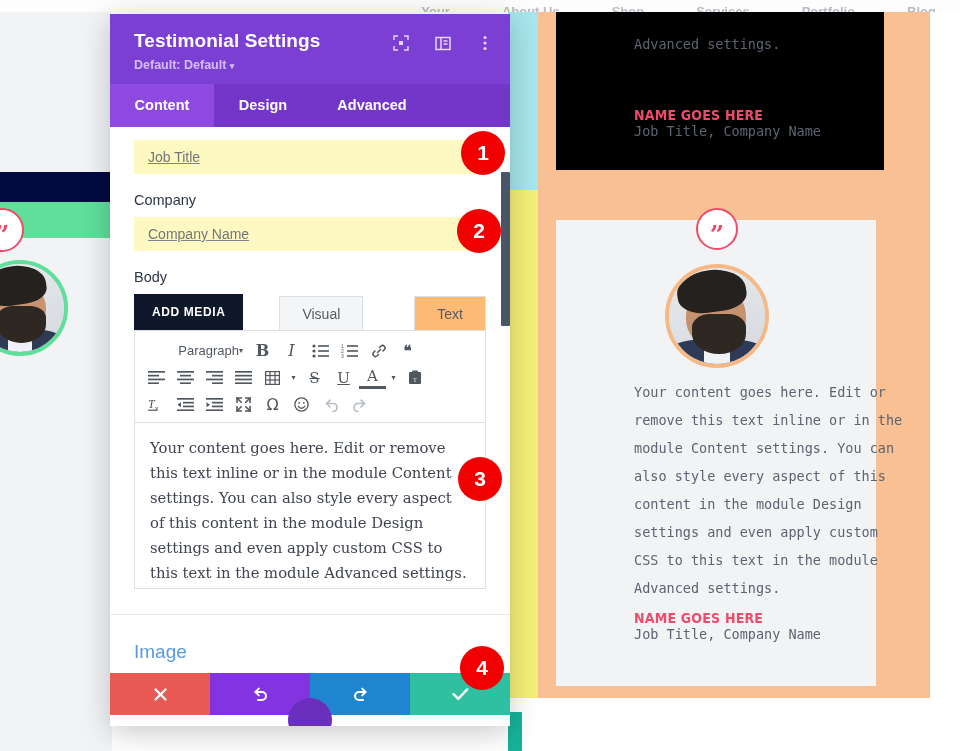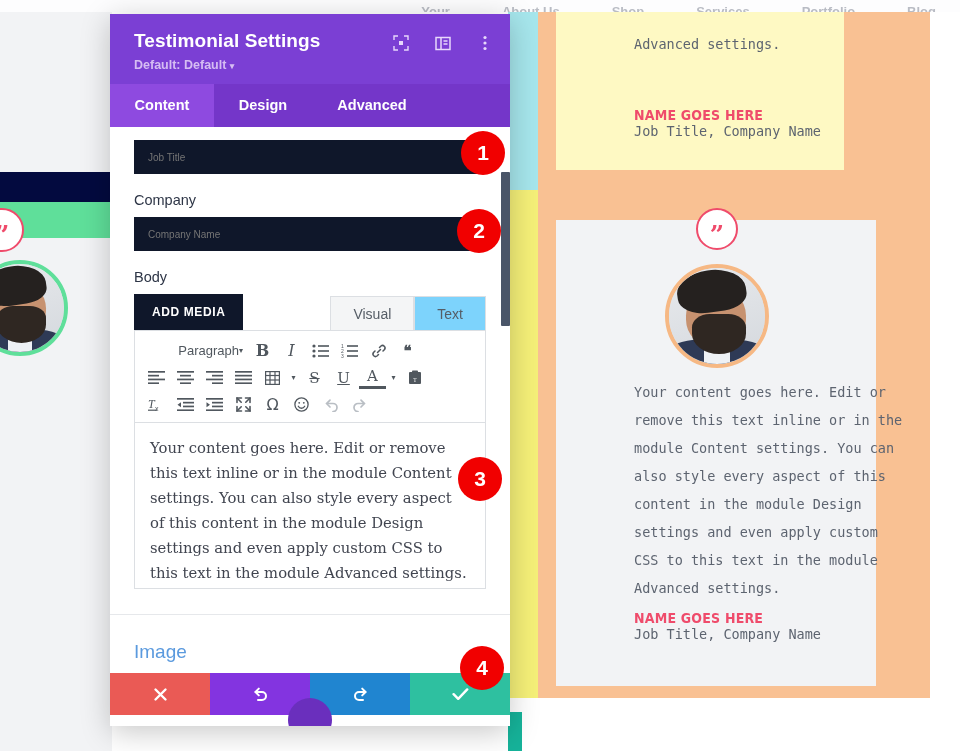--- a/index.html
+++ b/index.html
@@ -54,22 +54,22 @@
   
   .right-area { position:absolute; left:508px; top:12px; width:452px; height:739px; overflow:hidden; }
   .band-cyan  { position:absolute; left:0;  top:0;   width:30px;  height:178px; background:#a6e6ec; }
   .band-yellow{ position:absolute; left:0;  top:178px; width:30px; height:540px; background:#f5f078; }
   .band-peach { position:absolute; left:30px; top:0;  width:392px; height:686px; background:#f9c193; }
   .band-white { position:absolute; left:422px; top:0; width:30px; height:739px; background:#ffffff; }
   .band-btm   { position:absolute; left:0;  top:686px; width:452px; height:53px; background:#ffffff; }
   .band-teal  { position:absolute; left:0; top:700px; width:14px; height:39px; background:#16b39a; }
 
   .rc-card-a {
-    position:absolute; left:48px; top:0; width:288px; height:158px;
-    background:#fef9c3;
+    position:absolute; left:48px; top:0; width:328px; height:158px;
+    background:#000000;
   }
   .rc-card-b {
     position:absolute; left:48px; top:208px; width:320px; height:466px;
     background:#f2f3f5;
   }
   .rc-quote {
     position:absolute; left:188px; top:196px; width:42px; height:42px;
     border-radius:50%; background:#fff; border:2px solid #ef4b6b;
     display:flex; align-items:center; justify-content:center; z-index:4;
   }
@@ -111,37 +111,37 @@
     padding:13px 0 14px; color:#ffffff; font-size:14.5px; font-weight:700;
     cursor:pointer; text-align:center;
   }
   .m-tab.t1 { width:104px; }
   .m-tab.t2 { width:98px; }
   .m-tab.t3 { width:120px; }
   .m-tab.active { background:#8e4ae0; }
 
   .m-body { position:relative; height:546px; overflow:hidden; background:#fff; padding:0 24px; }
   .fld-input {
-    width:100%; height:34px; background:#0f172a; border:none; outline:none;
-    padding:0 14px; font-size:10px; color:#7d8390; font-family:"Liberation Sans",sans-serif;
+    width:100%; height:34px; background:#fef9c3; border:none; outline:none;
+    padding:0 14px; font-size:14px; color:#7d8390; font-family:"Liberation Sans",sans-serif;text-decoration:underline;
   }
   .fld-label { font-size:14.5px; color:#2d3546; font-weight:400; margin:18px 0 9px; }
 
   .wp-row { display:flex; align-items:flex-end; margin-top:8px; }
   .addmedia {
     background:#0f172a; color:#fff; font-size:12px; font-weight:700;
     letter-spacing:.6px; padding:11px 18px; border:none; cursor:pointer;
   }
-  .wp-tabs { margin-left:auto; display:flex; gap:0; }
+  .wp-tabs { margin-left:auto; display:flex; gap:13px; }
   .wp-tab {
     padding:9px 22px 8px; font-size:14px; color:#555d66; cursor:pointer;
     background:#f4f5f6; border:1px solid #dcdfe3; border-bottom:none;
   }
   .wp-tab.active { background:#f4f5f6; border-color:#dcdfe3; }
-  .wp-tab.alt { background:#7dd3fc; }
+  .wp-tab.alt { background:#fdba74;margin-left:38px; }
 
   .wp-toolbar { border:1px solid #dcdfe3; border-bottom:none; background:#fff; padding:6px 8px 4px; }
   .tb-row { display:flex; align-items:center; gap:2px; min-height:27px; }
   .tb-btn {
     width:27px; height:26px; display:flex; align-items:center; justify-content:center;
     color:#50575e; cursor:pointer; font-size:15px;
   }
   .tb-sel {
     display:flex; align-items:center; width:104px; height:26px; padding:0 4px 0 6px;
     font-size:13px; color:#50575e; cursor:pointer; justify-content:flex-end;

